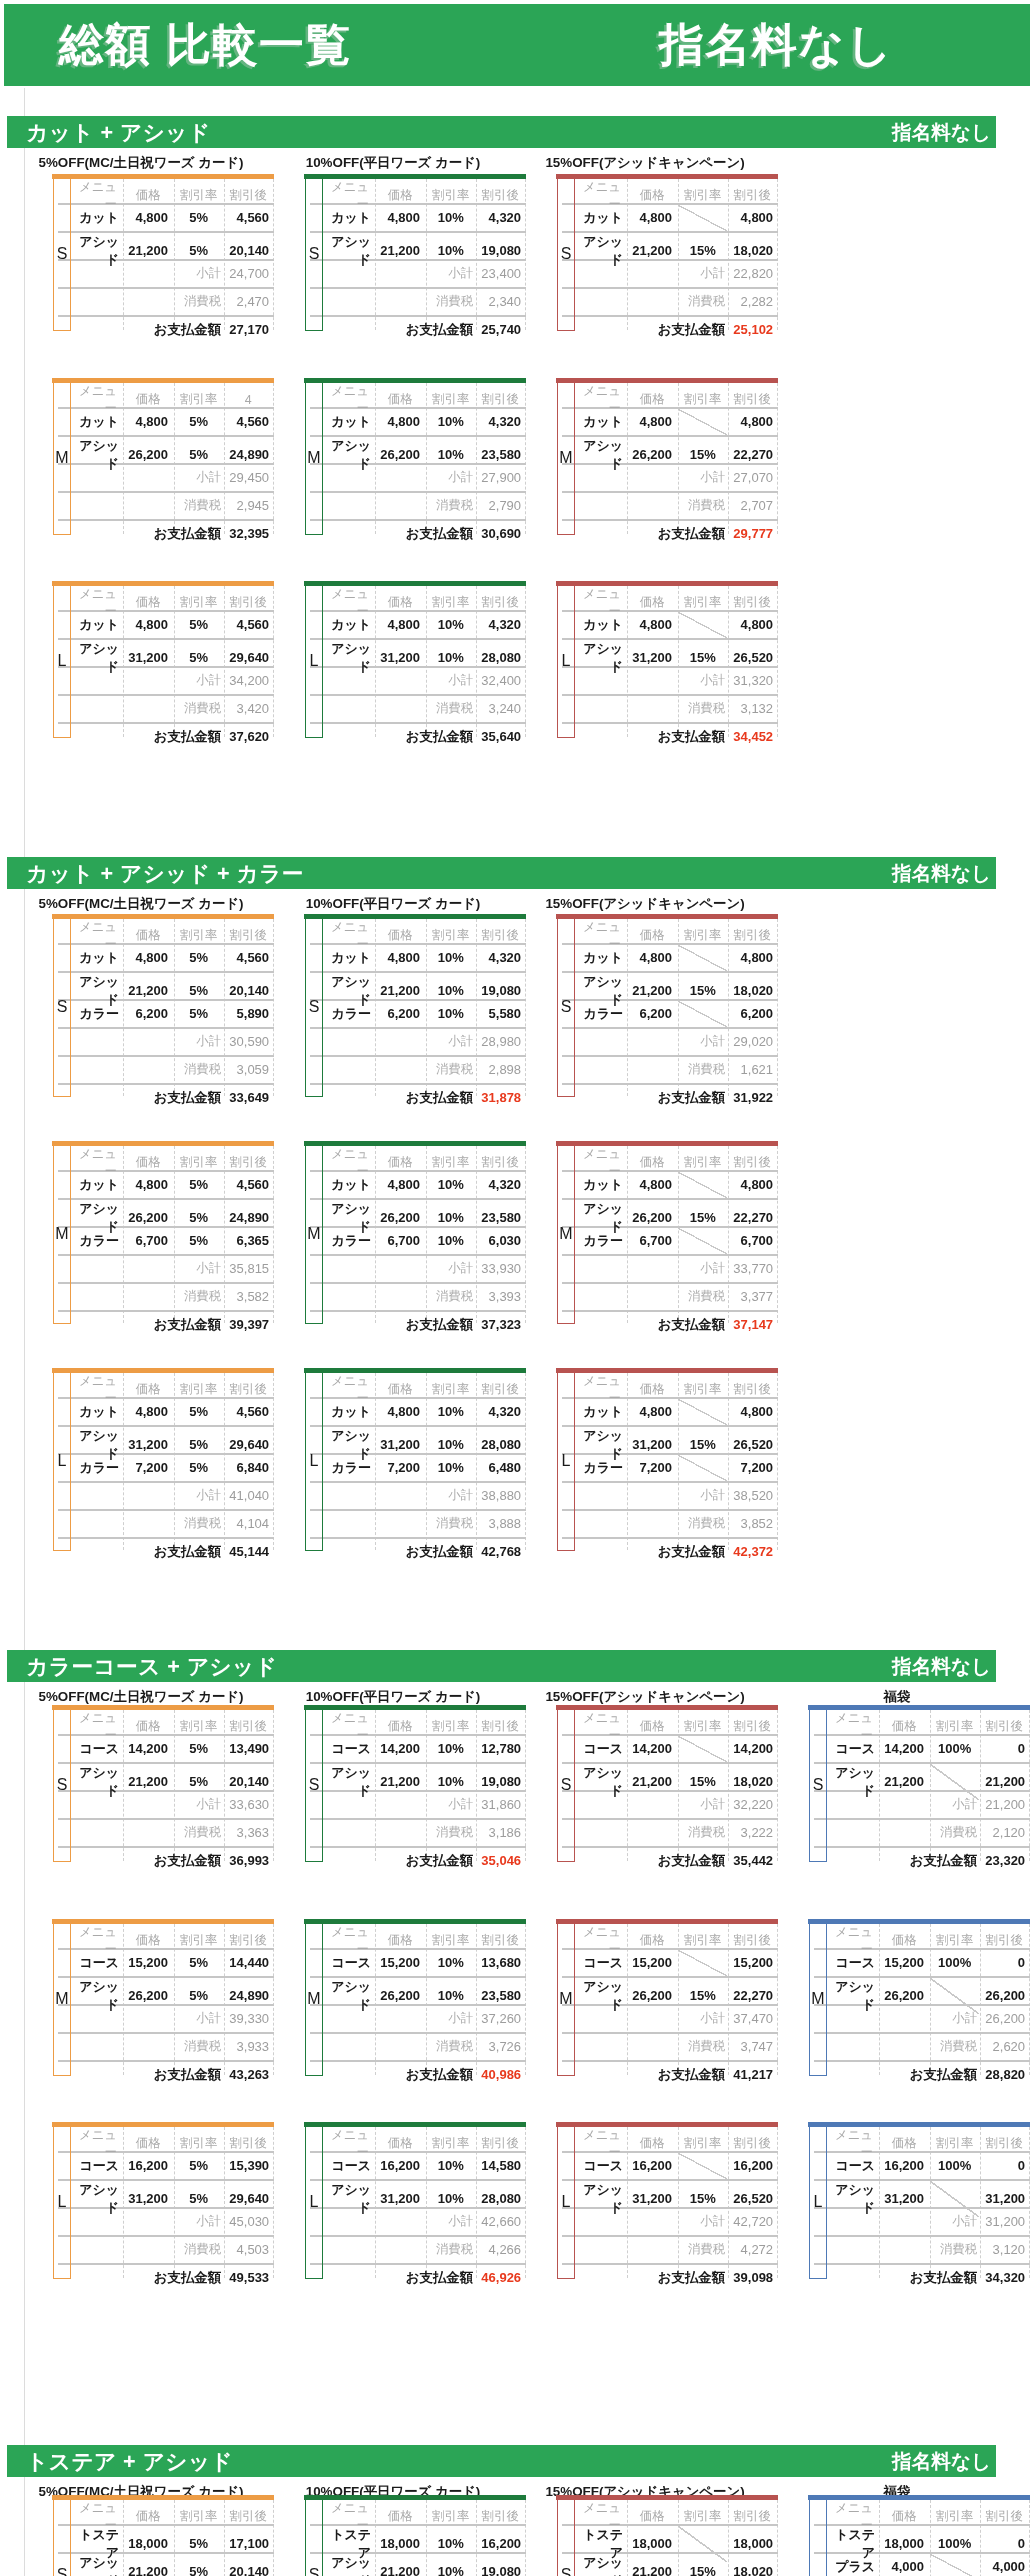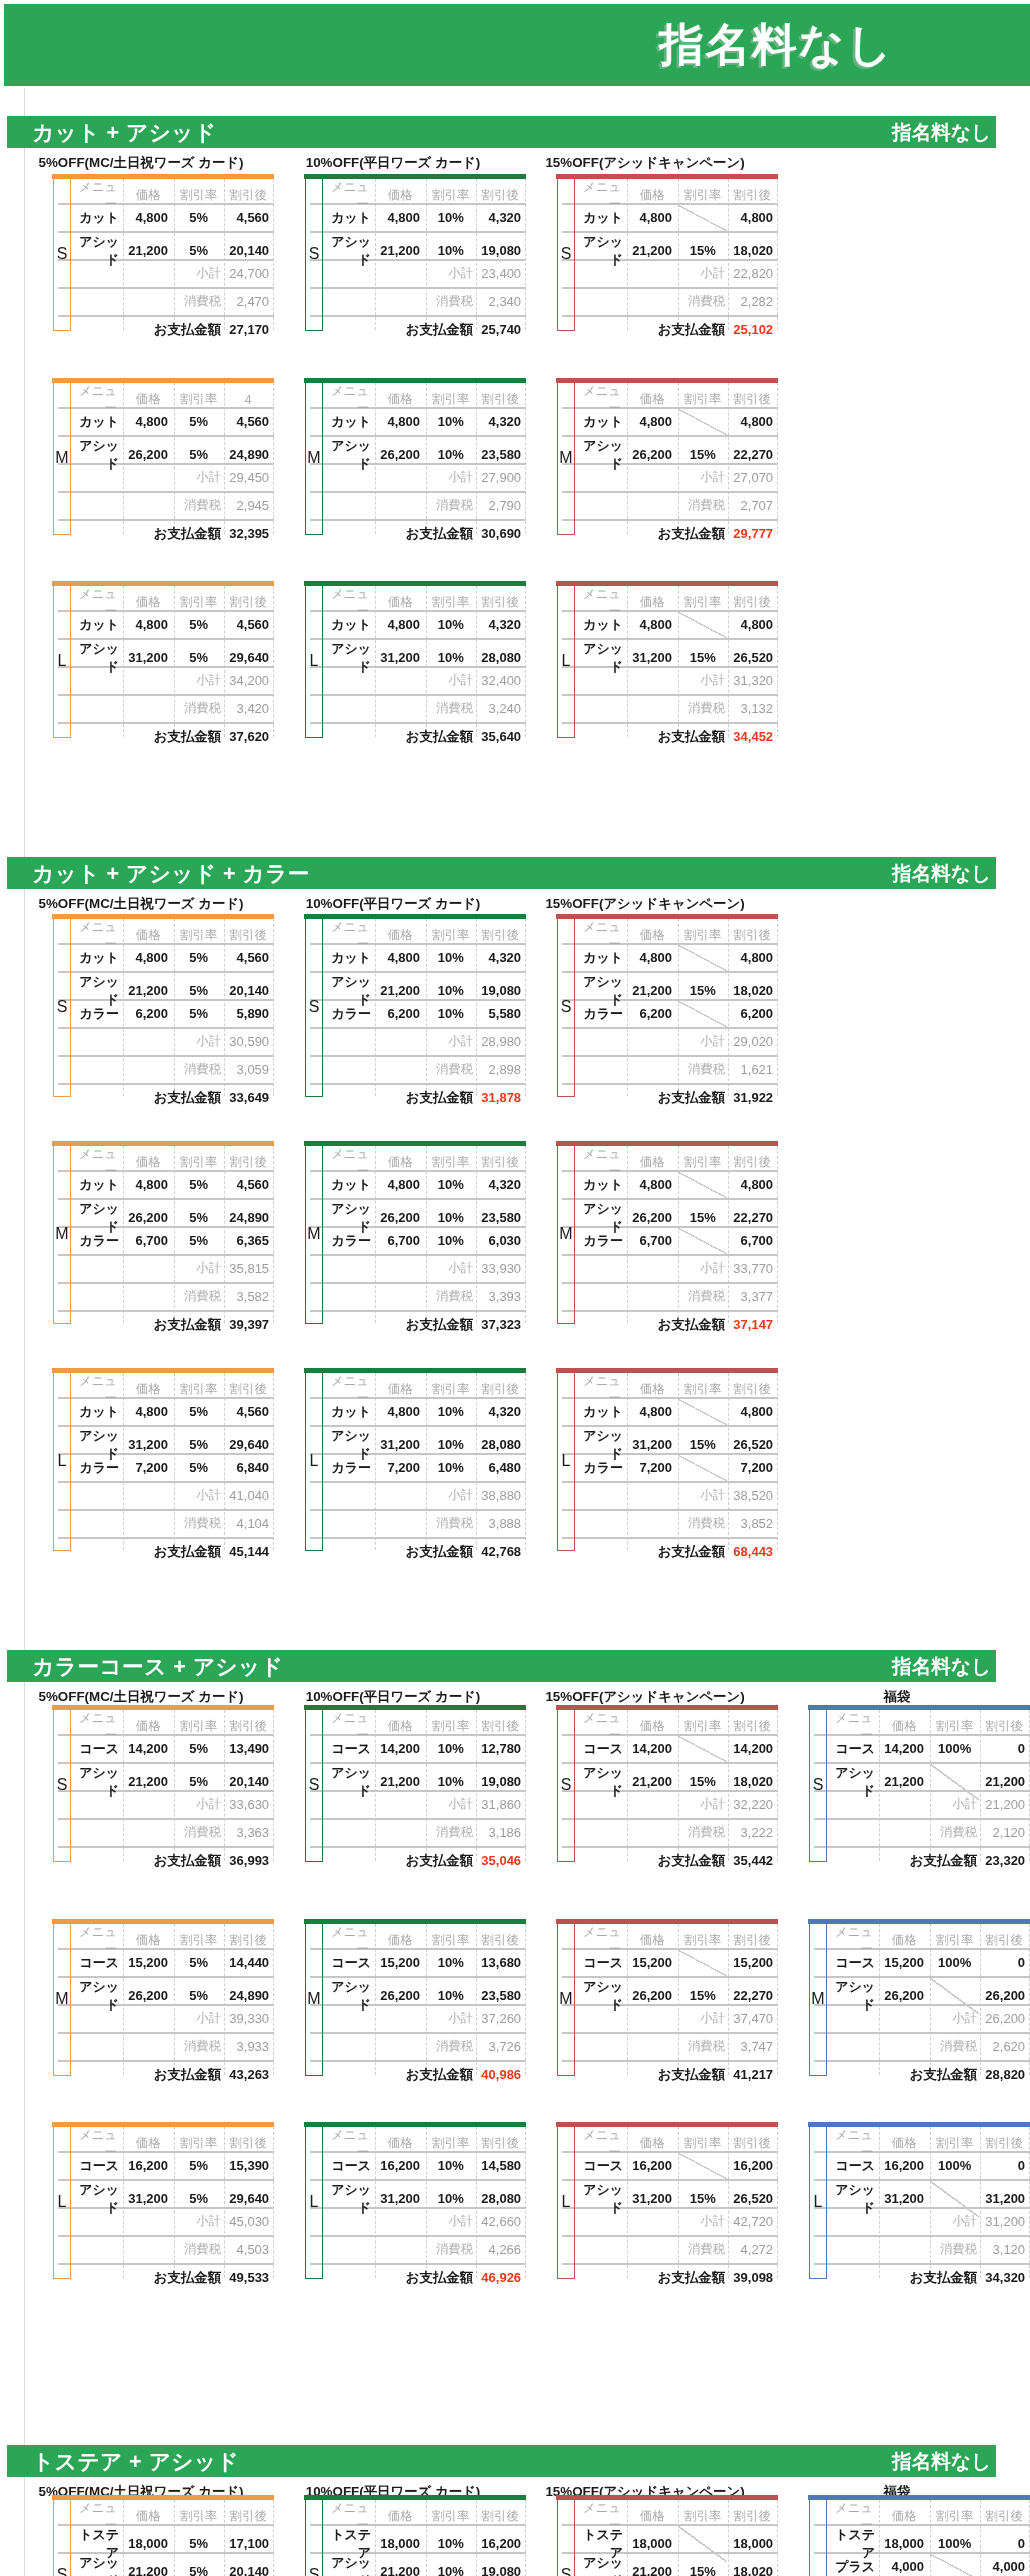--- a/index.html
+++ b/index.html
@@ -10,21 +10,21 @@
   .topbar{position:absolute;left:4.1px;top:4.1px;width:1026px;height:82px;background:#2ba556;
           display:flex;align-items:center;}
   .topbar .ttl{color:#fff;font-weight:bold;font-size:45px;letter-spacing:1.5px;margin-left:55px;
           text-shadow:-2.6px 2.1px 0 rgba(170,200,180,.45);}
   .topbar .sub{color:#fff;font-weight:bold;font-size:45px;letter-spacing:1.5px;position:absolute;left:655px;
           text-shadow:-2.6px 2.1px 0 rgba(170,200,180,.45);}
   
   .section{position:absolute;left:0;width:1030px;}
   .secbar{position:absolute;left:7.2px;top:0;width:989px;height:32px;background:#2ba556;
           display:flex;align-items:center;}
-  .secbar .stitle{color:#fff;font-weight:bold;font-size:21.6px;margin-left:25px;letter-spacing:0.5px;}
+  .secbar .stitle{color:#fff;font-weight:bold;font-size:21.6px;margin-left:19px;letter-spacing:0.5px;}
   .secbar .srlabel{color:#fff;font-weight:bold;font-size:19.6px;margin-left:auto;margin-right:5.2px;}
   .plan-title{position:absolute;width:222px;text-align:center;font-size:13.4px;font-weight:bold;color:#1a1a1a;}
   
   .ptable{position:absolute;width:222px;background:#fff;margin-left:22px;}
   .accentbar{position:absolute;left:0;top:0;width:222px;height:4.6px;}
   .sizebox{position:absolute;left:1px;top:4.6px;bottom:0;width:16px;border:1.5px solid;border-top:none;
            display:flex;align-items:center;justify-content:center;z-index:3;background:transparent;}
   .sizebox span{font-size:16px;color:#1a1a1a;font-weight:normal;}
   .dash{position:absolute;top:4.6px;bottom:1px;width:0;border-left:1px dashed #cfcfcf;z-index:0;}
   .rows{position:absolute;left:6.2px;top:4.6px;right:0;}
@@ -46,20 +46,21 @@
   .tlabel{grid-column:2/5;color:#1a1a1a;font-weight:bold;font-size:13.4px;text-align:right;padding-right:2.1px;}
   .tvalue{color:#1a1a1a;font-weight:bold;font-size:13px;text-align:right;padding-right:4.1px;}
   .tvalue.red{color:#e8391d;}
 </style>
 </head>
 <body>
 
 <div class="gridline"></div>
 
 <header class="topbar">
+  <span class="ttl">総額 比較一覧</span>
   <span class="sub">指名料なし</span>
 </header>
 
 <div id="sheet">
     <div class="section" style="top: 116px;">
       <div class="secbar">
         <span class="stitle">カット + アシッド</span>
         <span class="srlabel">指名料なし</span>
       </div>
       <div class="plan-title" style="left: 30px; top: 38px;">5%OFF(MC/土日祝ワーズ カード)</div>
@@ -987,21 +988,21 @@
             <span class="gvalue">38,520</span>
           </div>
           <div class="row drow">
             <span></span>
             <span class="glabel">消費税</span>
             <span class="gvalue">3,852</span>
           </div>
           <div class="row drow trow">
             <span></span>
             <span class="tlabel">お支払金額</span>
-            <span class="tvalue red">68,443</span>
+            <span class="tvalue red">42,372</span>
           </div>
         </div>
         <div class="sizebox" style="border-color: rgb(184, 83, 80);">
           <span>L</span>
         </div>
       </div>
     </div>
     <div class="section" style="top: 1650px;">
       <div class="secbar">
         <span class="stitle">カラーコース + アシッド</span>

